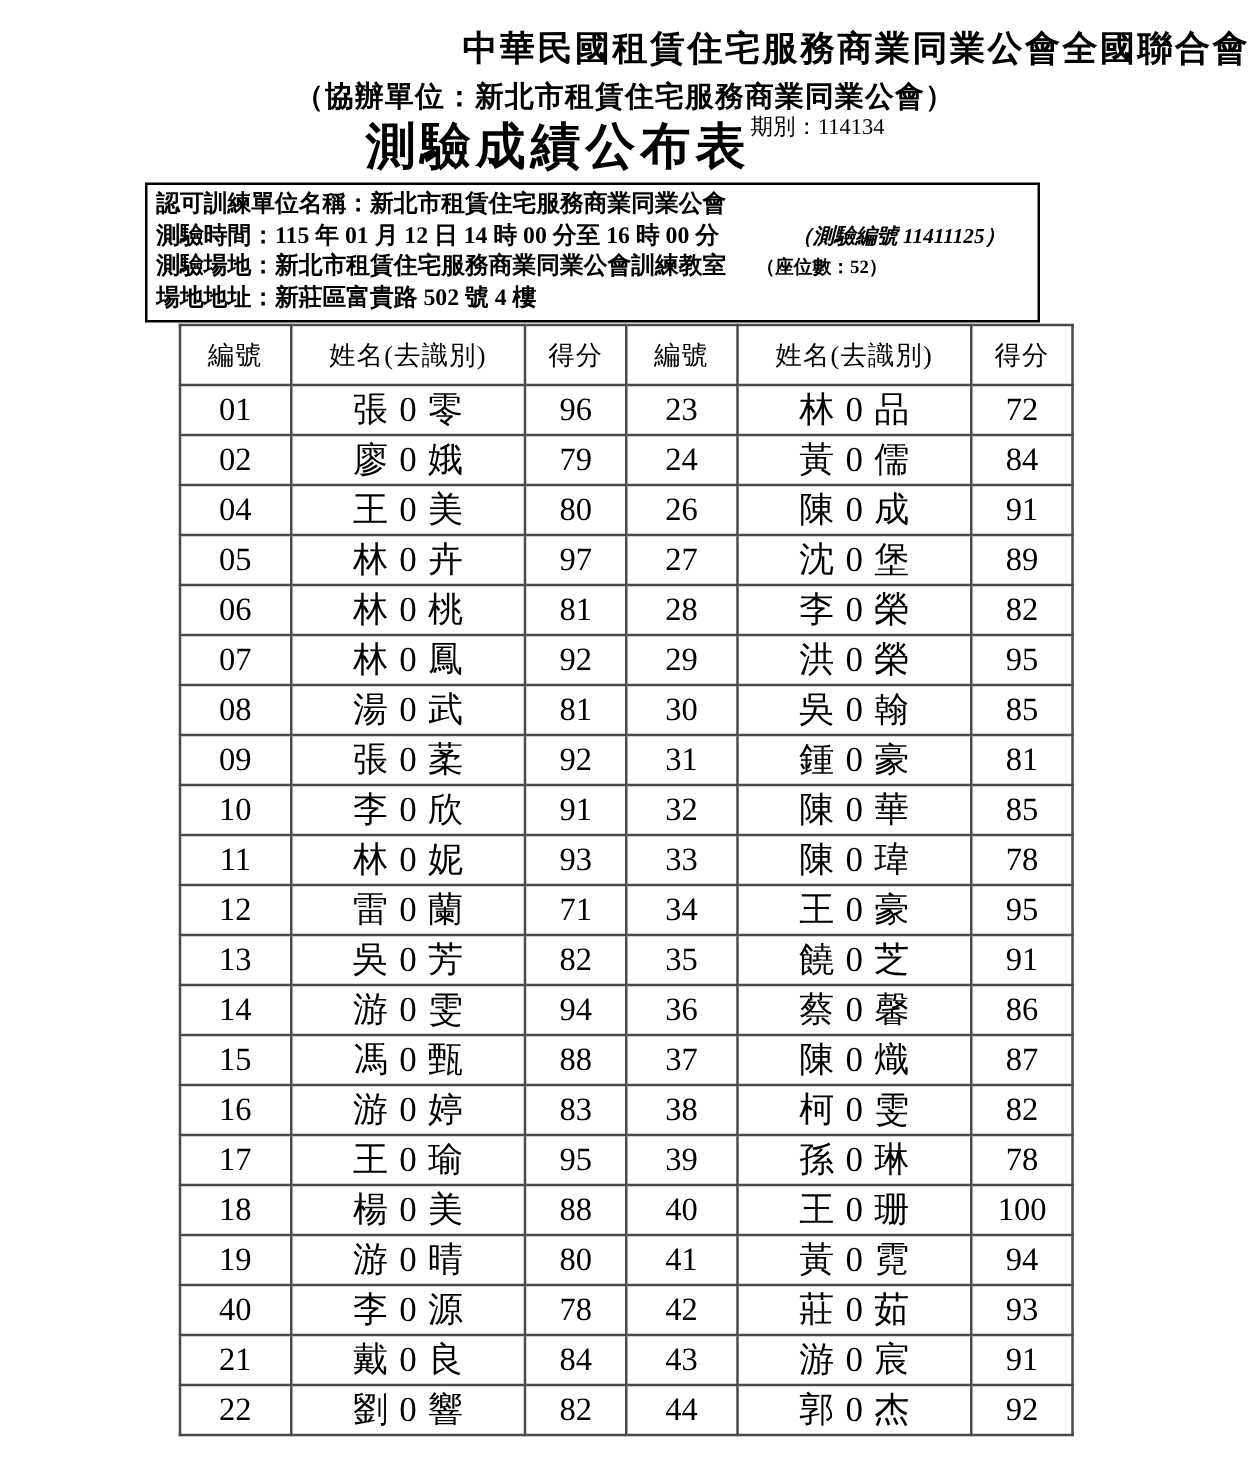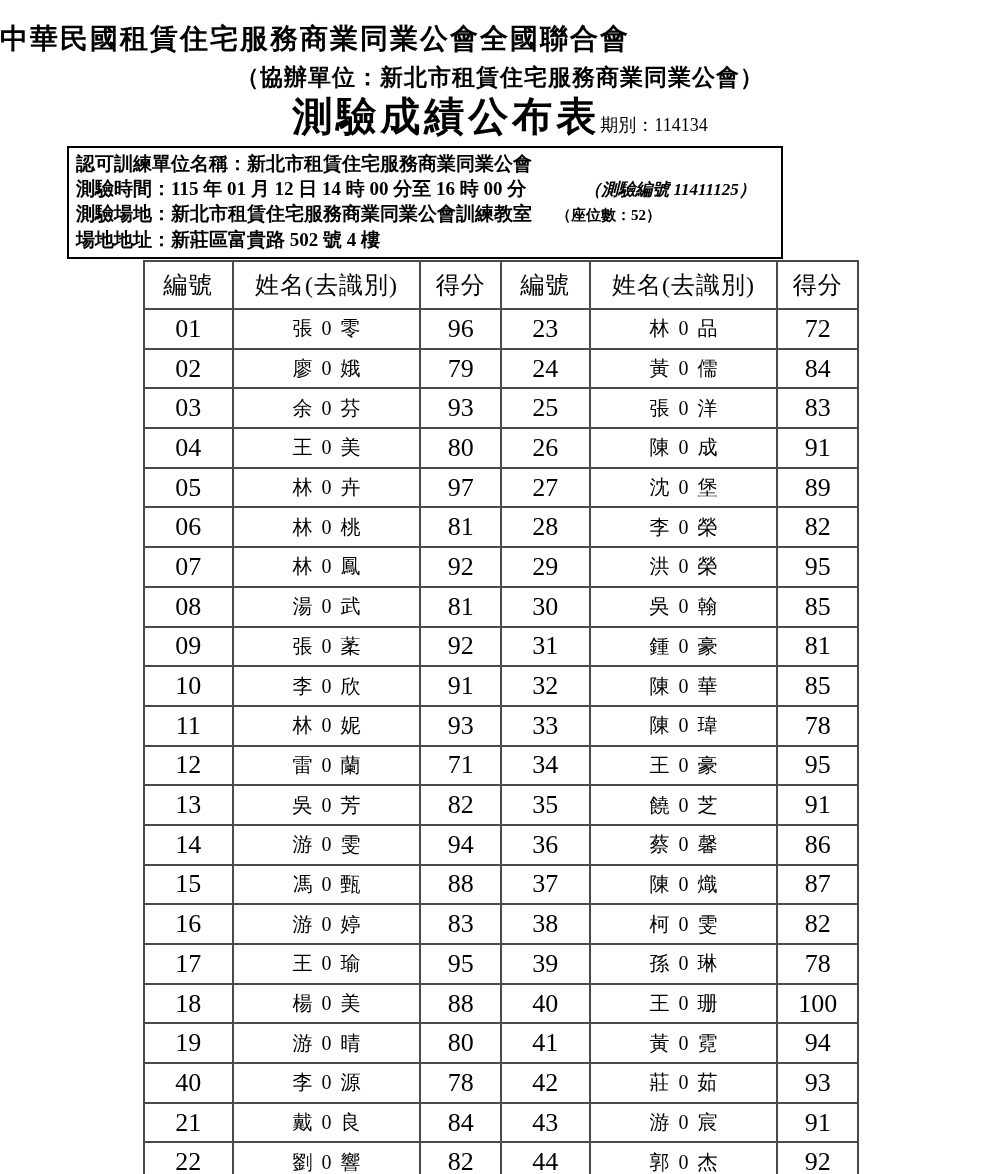--- a/index.html
+++ b/index.html
@@ -7,52 +7,52 @@
   .page {
     position: relative;
     width: 1000px;
     height: 1174px;
     background: #ffffff;
     color: #000000;
     font-family: "Liberation Serif", "DejaVu Serif", serif;
     overflow: hidden;
   }
   .org-title {
-    text-align: left;
+    text-align: right;
     font-size: 28px;
     font-weight: bold;
     padding-top: 20px;
     letter-spacing: 2px;
   }
   .co-org {
     text-align: center;
     font-size: 23px;
     font-weight: bold;
     margin-top: 4px;
     letter-spacing: 1px;
   }
   .title-row {
     display: flex;
     justify-content: center;
-    align-items: flex-end;
+    align-items: flex-start;
     margin-top: -4px;
   }
   .doc-title {
     font-size: 40px;
     font-weight: bold;
     letter-spacing: 4px;
   }
   .period {
     font-size: 18px;
     font-weight: normal;
     padding-bottom: 7px;
   }
   .info-box {
     box-sizing: border-box;
-    margin-left: 67px;
+    margin-left: 116px;
     margin-top: 2px;
     width: 716px;
     border: 2px solid #000000;
     font-weight: bold;
     font-size: 19px;
     padding: 4px 18px 5px 7px;
   }
   .info-line { line-height: 24.5px; white-space: nowrap; }
   .annot { font-size: 17px; font-style: italic; }
   .annot-exam { margin-left: 58px; }
@@ -65,27 +65,27 @@
     table-layout: fixed;
   }
   table.scores th, table.scores td {
     border: 2px solid #4a4a4a;
     text-align: center;
     vertical-align: middle;
     padding: 0;
   }
   table.scores th {
     height: 46px;
-    font-size: 24px;
+    font-size: 21px;
     font-weight: normal;
     letter-spacing: 1px;
   }
   table.scores td { height: 37.7px; }
   td.num  { font-size: 26px; }
-  td.name { font-size: 20px; letter-spacing: 9px; text-indent: 9px; }
+  td.name { font-size: 28px; letter-spacing: 9px; text-indent: 9px; }
   col.c-no   { width: 12.4%; }
   col.c-name { width: 26.3%; }
   col.c-score{ width: 11.3%; }
 </style>
 </head>
 <body>
 
 <div class="page">
 
   <div class="org-title">中華民國租賃住宅服務商業同業公會全國聯合會</div>
@@ -138,28 +138,20 @@
     </tr>
         <tr>
       <td class="num">02</td>
       <td class="name">廖0娥</td>
       <td class="num">79</td>
       <td class="num">24</td>
       <td class="name">黃0儒</td>
       <td class="num">84</td>
     </tr>
         <tr>
-      <td class="num">03</td>
-      <td class="name">余0芬</td>
-      <td class="num">93</td>
-      <td class="num">25</td>
-      <td class="name">張0洋</td>
-      <td class="num">83</td>
-    </tr>
-        <tr>
       <td class="num">04</td>
       <td class="name">王0美</td>
       <td class="num">80</td>
       <td class="num">26</td>
       <td class="name">陳0成</td>
       <td class="num">91</td>
     </tr>
         <tr>
       <td class="num">05</td>
       <td class="name">林0卉</td>

